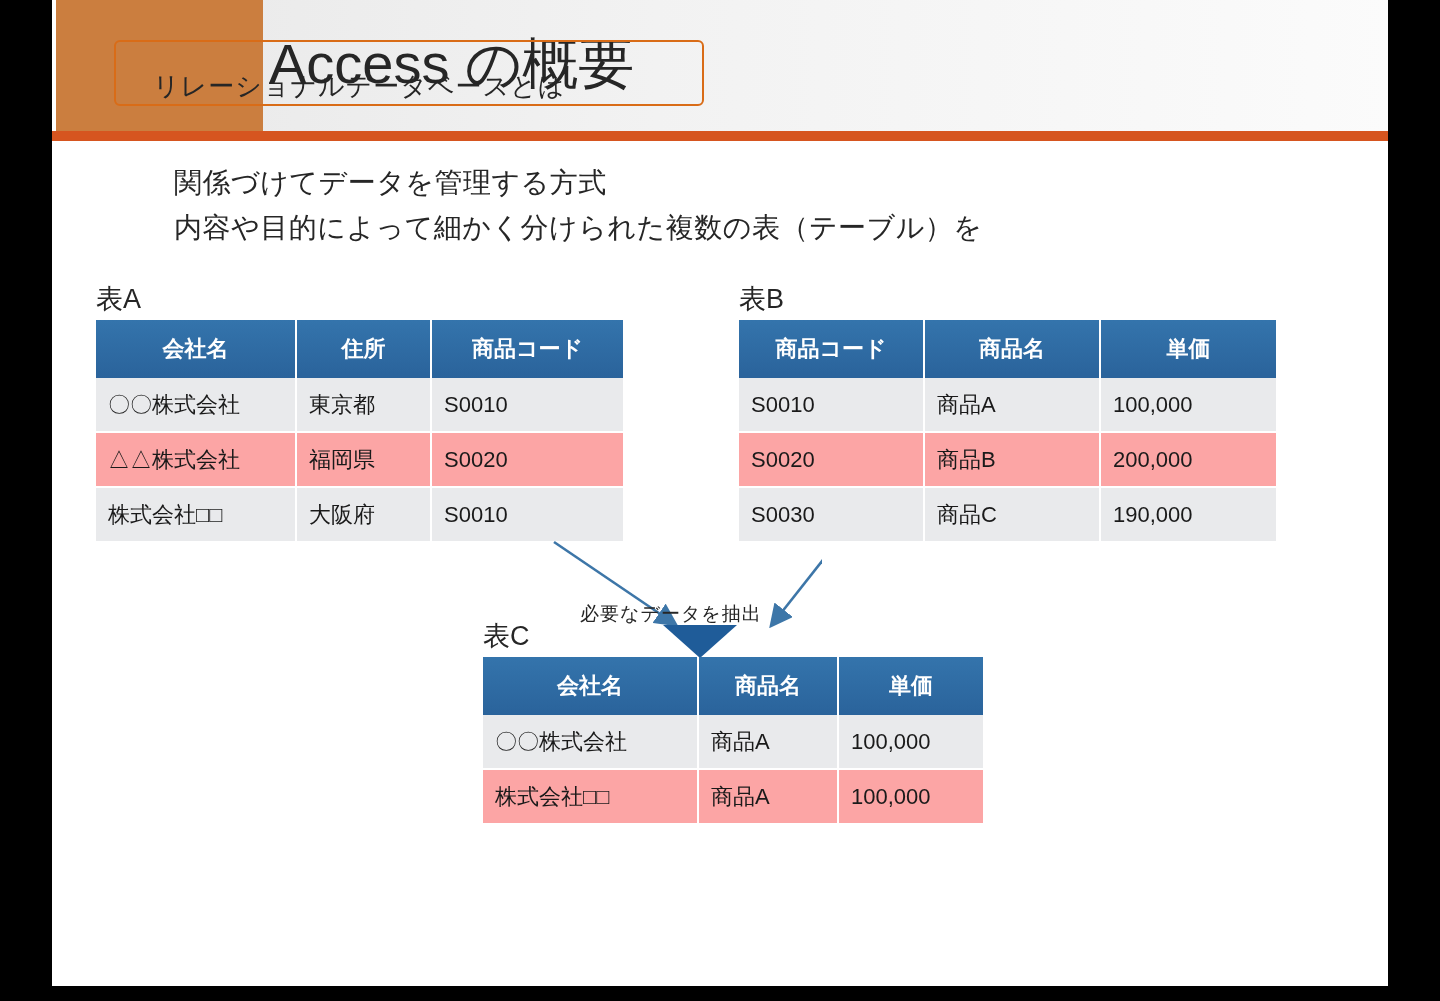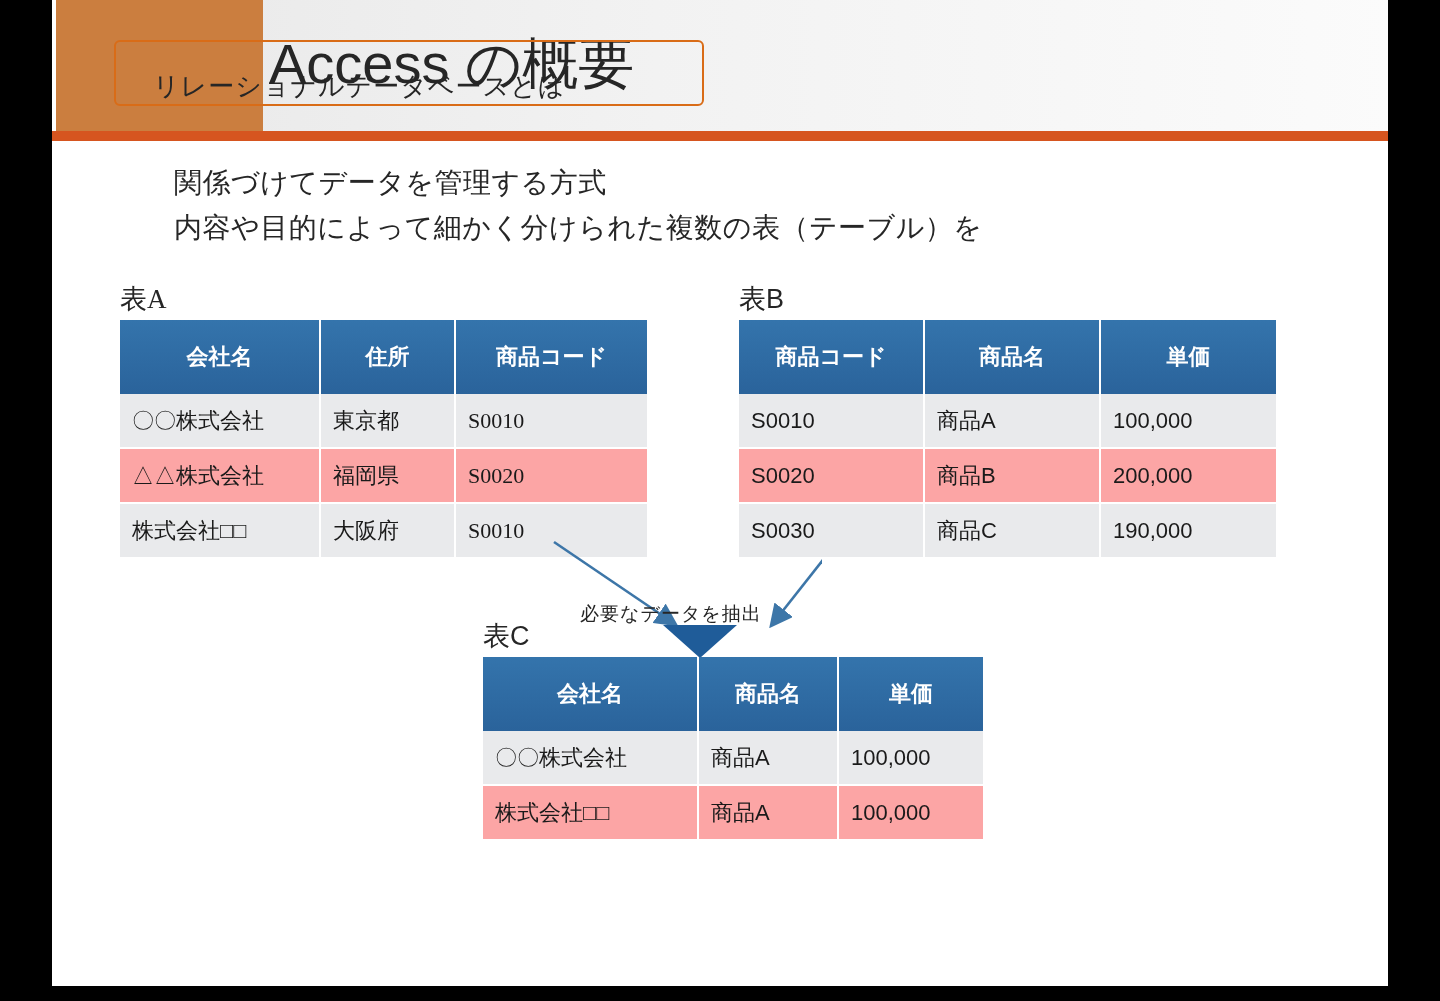--- a/index.html
+++ b/index.html
@@ -104,38 +104,38 @@
   }
   table.data th {
     background: #2e6da4;
     background: linear-gradient(to bottom, #3474ac 0%, #2a639b 100%);
     color: #ffffff;
     font-size: 22px;
     font-weight: bold;
     height: 50px;
     text-align: center;
     border-right: 2px solid #ffffff;
-    padding: 12px 6px;
+    padding: 4px 6px;
   }
   table.data th:last-child { border-right: none; }
   table.data td {
     font-size: 22px;
     color: #1a1a1a;
     height: 53px;
     padding: 0 12px;
     border-right: 2px solid #ffffff;
     border-bottom: 2px solid #ffffff;
     background: #e9eaec;
   }
   table.data td:last-child { border-right: none; }
   table.data tr.alt td { background: #fca5a5; }
   table.data td.center { text-align: left; }
 
   
-  #tableA-wrap { left: 68px; top: 283px; font-family: Liberation Serif, serif; }
+  #tableA-wrap { left: 44px; top: 283px; }
   #tableA col.c0 { width: 200px; }
   #tableA col.c1 { width: 135px; }
   #tableA col.c2 { width: 192px; }
   
   #tableB-wrap { left: 687px; top: 283px; }
   #tableB col.c0 { width: 185px; }
   #tableB col.c1 { width: 176px; }
   #tableB col.c2 { width: 176px; }
   
   #tableC-wrap { left: 383px; top: 620px; margin-left: 48px; }

